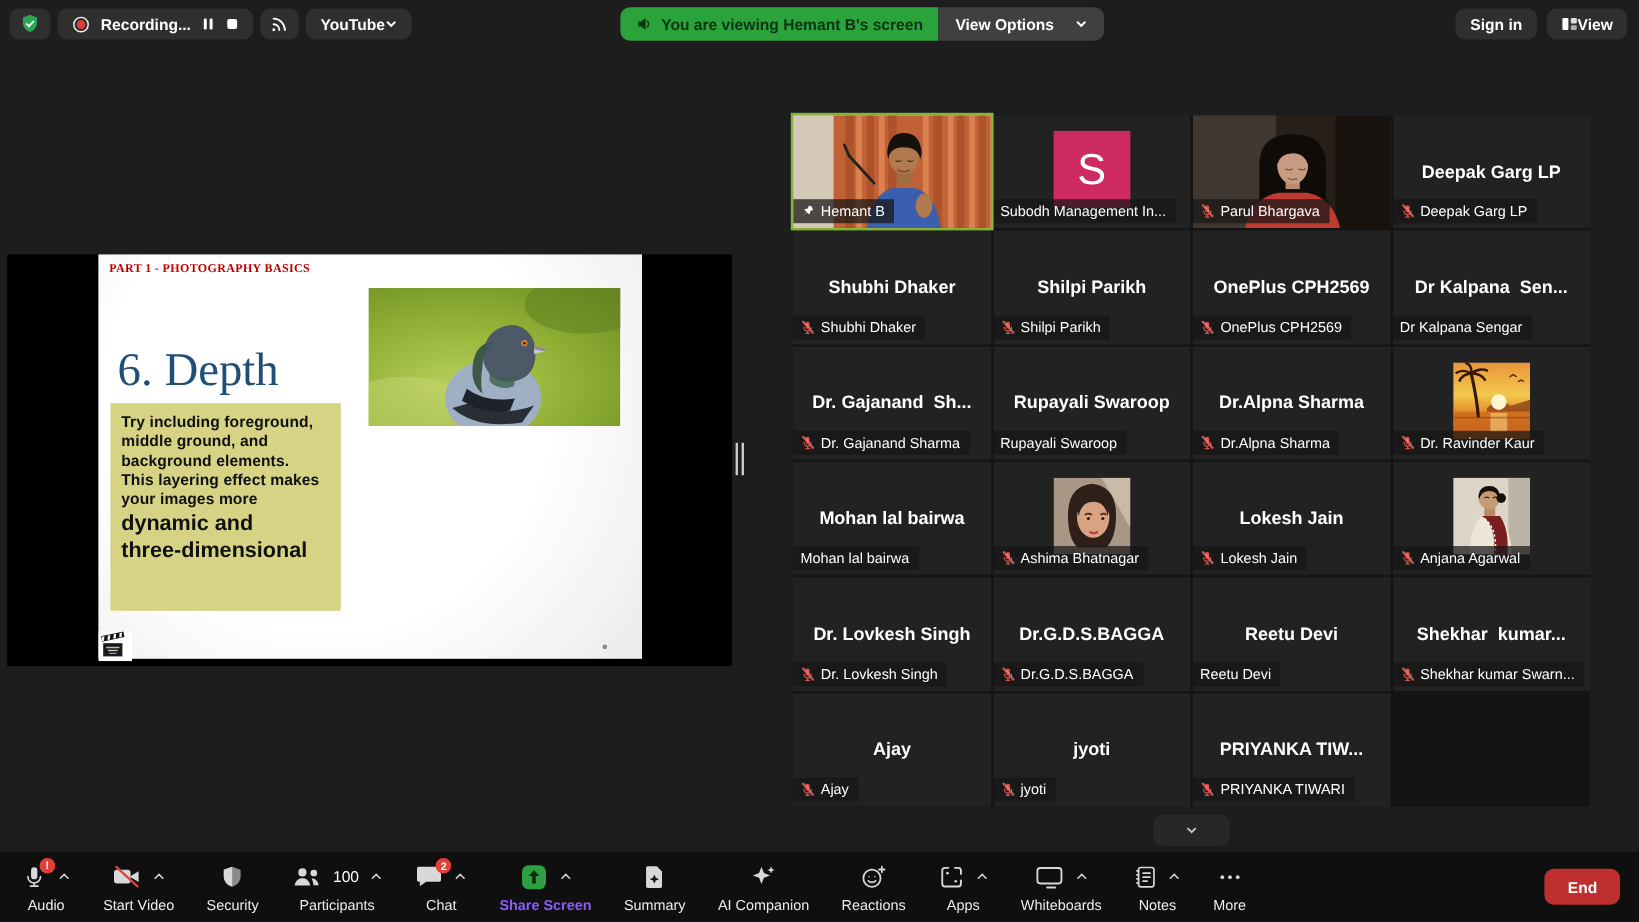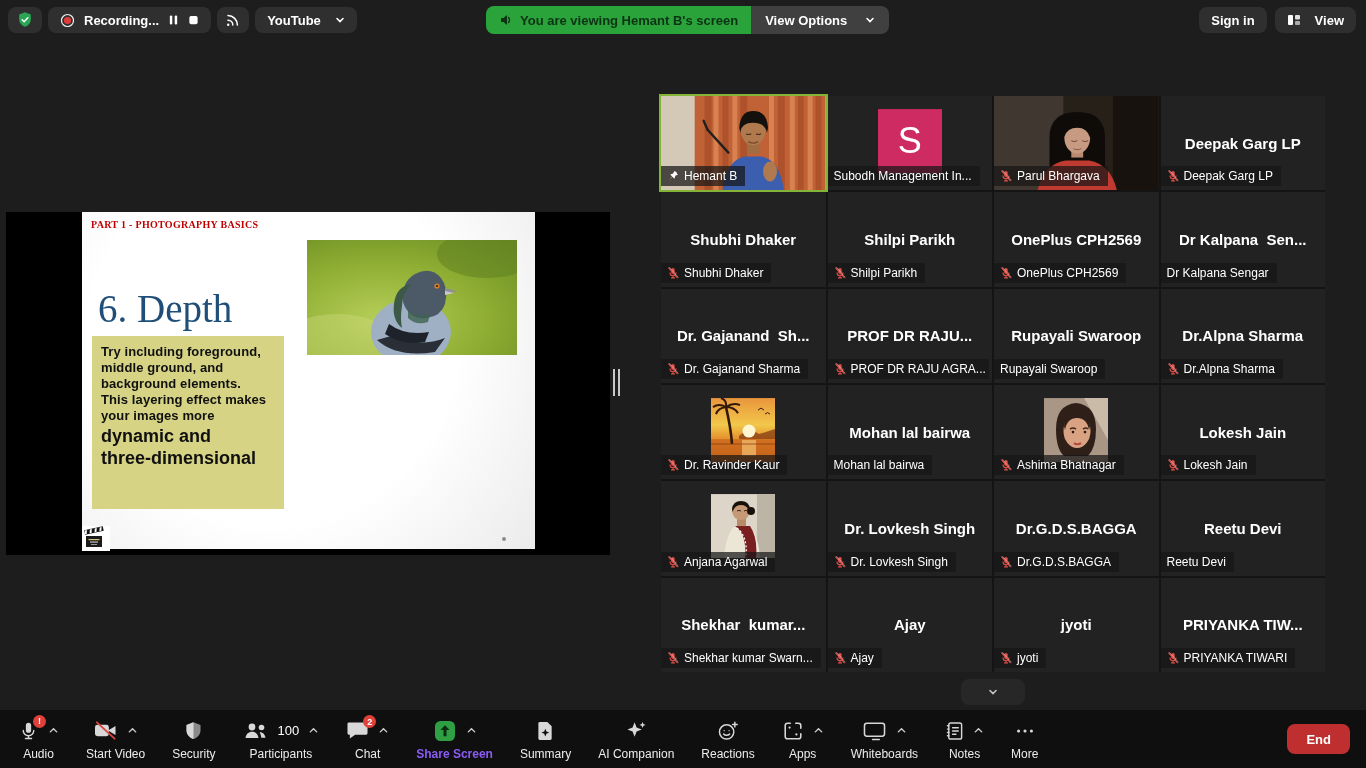--- a/index.html
+++ b/index.html
@@ -2,25 +2,25 @@
 <html><head>
 <meta charset="utf-8">
 <style>
   html,body{margin:0;padding:0;}
   body{width:1366px;height:768px;background:#1d1d1d;font-family:"Liberation Sans",sans-serif;position:relative;overflow:hidden;-webkit-font-smoothing:antialiased;}
   
   .topbar{position:absolute;top:0;left:0;width:100%;height:40px;}
   .tb-left{position:absolute;left:8px;top:7px;display:flex;gap:6px;align-items:center;}
   .tb-center{position:absolute;left:486px;top:6px;display:flex;align-items:stretch;}
   .tb-right{position:absolute;right:10px;top:7px;display:flex;gap:8px;align-items:center;text-align:right;}
-  .pill{background:#2f2f2f;border-radius:8px;height:26px;display:flex;align-items:center;padding:0 12px;color:#fff;font-size:13px;font-weight:700;gap:14px;box-sizing:border-box;}
+  .pill{background:#2f2f2f;border-radius:8px;height:26px;display:flex;align-items:center;padding:0 12px;color:#fff;font-size:13px;font-weight:700;gap:0;box-sizing:border-box;}
   .icon-pill{padding:0 8px;}
   .rec-pill{gap:9px;padding:0 12px;}
   .rec-btn{display:flex;align-items:center;cursor:pointer;}
-  .banner{background:#2aa33a;color:#0d3315;font-weight:700;font-size:13px;border-radius:8px 0 0 8px;height:28px;display:flex;align-items:center;gap:7px;padding:0 13px;}
+  .banner{background:#2aa33a;color:#0d3315;font-weight:700;font-size:13px;border-radius:8px 0 0 8px;height:28px;display:flex;align-items:center;gap:7px;padding:0 13px;margin-left:31px;}
   .viewopt{border-radius:0 8px 8px 0;height:28px;background:#404040;color:#fff;font-size:13px;font-weight:700;display:flex;align-items:center;gap:18px;padding:0 14px;}
   .chev{display:flex;align-items:center;}
   
   .share-region{position:absolute;left:6px;top:212px;width:604px;height:343px;background:#000;}
   .slide{position:absolute;left:76px;top:0;width:453px;height:337px;background:radial-gradient(circle at 42% 38%,#ffffff 55%,#ebebeb 100%);}
   .slide-header{position:absolute;left:9px;top:7px;font-family:"Liberation Serif",serif;font-weight:700;font-size:10px;letter-spacing:.3px;color:#c00000;}
   .slide-title{position:absolute;left:16px;top:74px;font-family:"Liberation Serif",serif;font-size:39px;color:#1f4e79;}
   .note-box{position:absolute;left:10px;top:124px;width:192px;height:173px;background:#d6d385;box-sizing:border-box;padding:8px 9px;color:#101010;}
   .note-line{font-size:13px;font-weight:700;line-height:1.24;letter-spacing:.1px;}
   .note-em{font-size:18px;font-weight:700;line-height:1.18;margin-top:1px;}
@@ -353,34 +353,20 @@
             <rect x="5" y="1.2" width="4" height="7" rx="2" fill="#e0504a"></rect>
             <path d="M3.5 6.8a3.5 3.5 0 0 0 7 0M7 10.3v2.2M5.2 12.7h3.6" stroke="#e0504a" stroke-width="1.2" fill="none" stroke-linecap="round"></path>
             <path d="M2.2 1.2 12 12.4" stroke="#e0504a" stroke-width="1.5" stroke-linecap="round"></path>
             <path d="M3.2 0.6 13 11.8" stroke="#fff" stroke-width=".7" opacity=".65" stroke-linecap="round"></path>
           </svg>
         </span>
         <span>Dr. Gajanand Sharma</span>
       </div>
     </div>
     <div class="tile">
-      <div class="tile-center-name">PROF DR RAJU...</div>
-      <div class="tile-label">
-        <span class="chev">
-          <svg width="12" height="12" viewBox="0 0 14 14">
-            <rect x="5" y="1.2" width="4" height="7" rx="2" fill="#e0504a"></rect>
-            <path d="M3.5 6.8a3.5 3.5 0 0 0 7 0M7 10.3v2.2M5.2 12.7h3.6" stroke="#e0504a" stroke-width="1.2" fill="none" stroke-linecap="round"></path>
-            <path d="M2.2 1.2 12 12.4" stroke="#e0504a" stroke-width="1.5" stroke-linecap="round"></path>
-            <path d="M3.2 0.6 13 11.8" stroke="#fff" stroke-width=".7" opacity=".65" stroke-linecap="round"></path>
-          </svg>
-        </span>
-        <span>PROF DR RAJU AGRA...</span>
-      </div>
-    </div>
-    <div class="tile">
       <div class="tile-center-name">Rupayali Swaroop</div>
       <div class="tile-label">
         <span>Rupayali Swaroop</span>
       </div>
     </div>
     <div class="tile">
       <div class="tile-center-name">Dr.Alpna Sharma</div>
       <div class="tile-label">
         <span class="chev">
           <svg width="12" height="12" viewBox="0 0 14 14">

